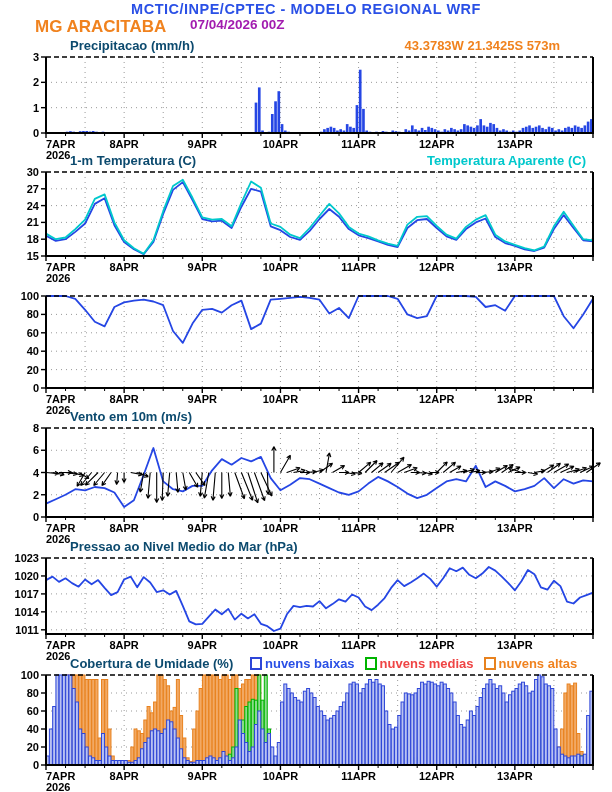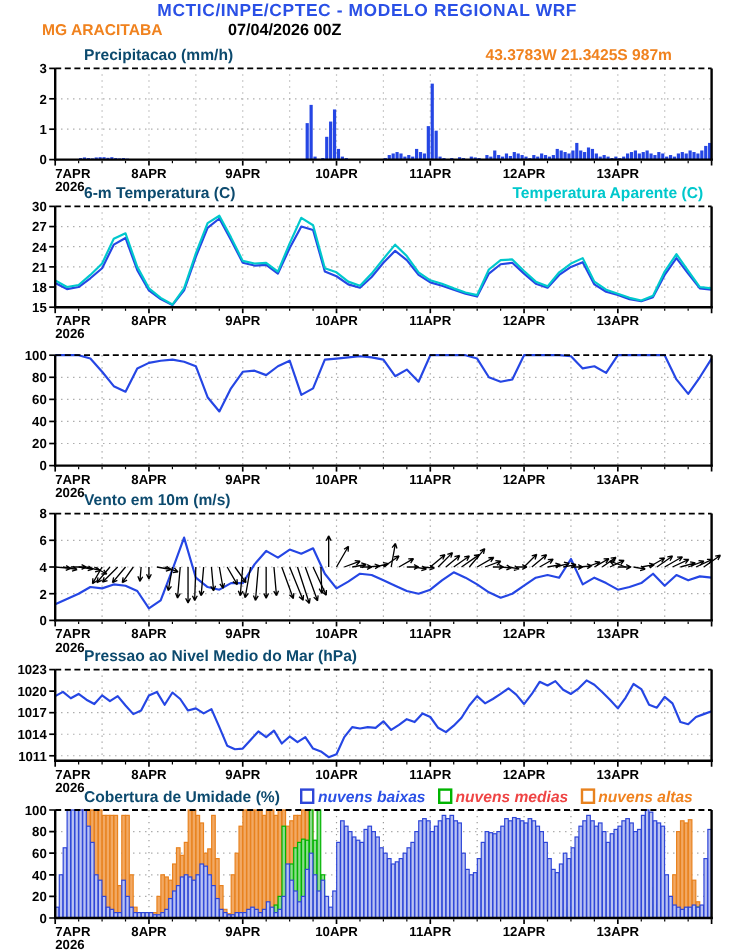--- a/index.html
+++ b/index.html
@@ -1,40 +1,40 @@
 <!DOCTYPE html>
 <html><head>
 <meta charset="utf-8">
 <style>
   html,body{margin:0;padding:0;background:#fff;}
   #page{position:relative;width:612px;height:792px;background:#fff;overflow:hidden;
         font-family:"Liberation Sans",sans-serif;font-weight:bold;}
   .hdr-title{position:absolute;top:1px;left:0;width:612px;text-align:center;
              font-size:14.5px;letter-spacing:.5px;}
-  .hdr-sub{position:absolute;top:17px;left:35px;font-size:13px;}
+  .hdr-sub{position:absolute;top:17px;left:35px;font-size:17px;}
   .hdr-run{position:absolute;top:17px;left:190px;font-size:13.5px;}
   .ptitle{position:absolute;left:70px;font-size:13px;color:#0c4a6e;white-space:nowrap;}
   .pright{position:absolute;font-size:13px;white-space:nowrap;}
   .legend{position:absolute;left:250px;font-size:13px;display:flex;gap:10px;align-items:center;white-space:nowrap;}
-  .legend .item{display:flex;align-items:center;gap:3px;font-style:italic;}
+  .legend .item{display:flex;align-items:center;gap:3px;}
   .sq{display:inline-block;width:8px;height:9px;background:#fff;border-width:2px;border-style:solid;}
   svg{position:absolute;top:0;left:0;}
 </style>
 </head>
 <body>
 
 <div id="page">
   <div class="hdr-title" style="color:#2a50e6">MCTIC/INPE/CPTEC - MODELO REGIONAL WRF</div>
   <div class="hdr-sub" style="color:#f0821e">MG ARACITABA</div>
-  <div class="hdr-run" style="color:#000000">07/04/2026 00Z</div>
+  <div class="hdr-run" style="color:#a21caf">07/04/2026 00Z</div>
 
   <div class="ptitle" style="top:38px">Precipitacao (mm/h)</div>
-  <div class="pright" style="top:38px;right:52px;color:#f0821e">43.3783W 21.3425S 987m</div>
+  <div class="pright" style="top:38px;right:52px;color:#f0821e">43.3783W 21.3425S 573m</div>
 
-  <div class="ptitle" style="top:153px">6-m Temperatura (C)</div>
+  <div class="ptitle" style="top:153px">1-m Temperatura (C)</div>
   <div class="pright" style="top:153px;right:26px;color:#00c8cc">Temperatura Aparente (C)</div>
 
 
   <div class="ptitle" style="top:409px">Vento em 10m (m/s)</div>
 
   <div class="ptitle" style="top:539px">Pressao ao Nivel Medio do Mar (hPa)</div>
 
   <div class="ptitle" style="top:656px">Cobertura de Umidade (%)</div>
   <div class="legend" style="top:656px">
     <span class="item">

